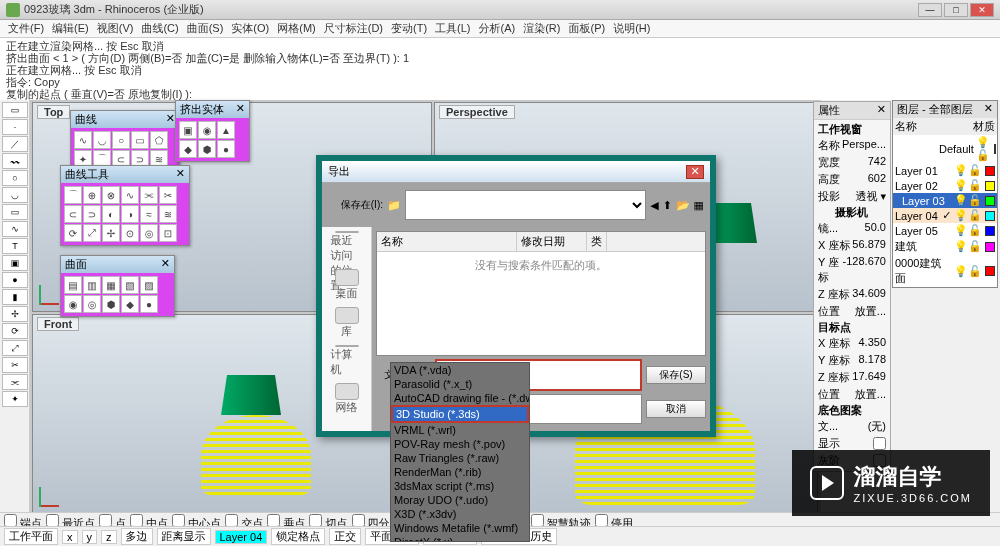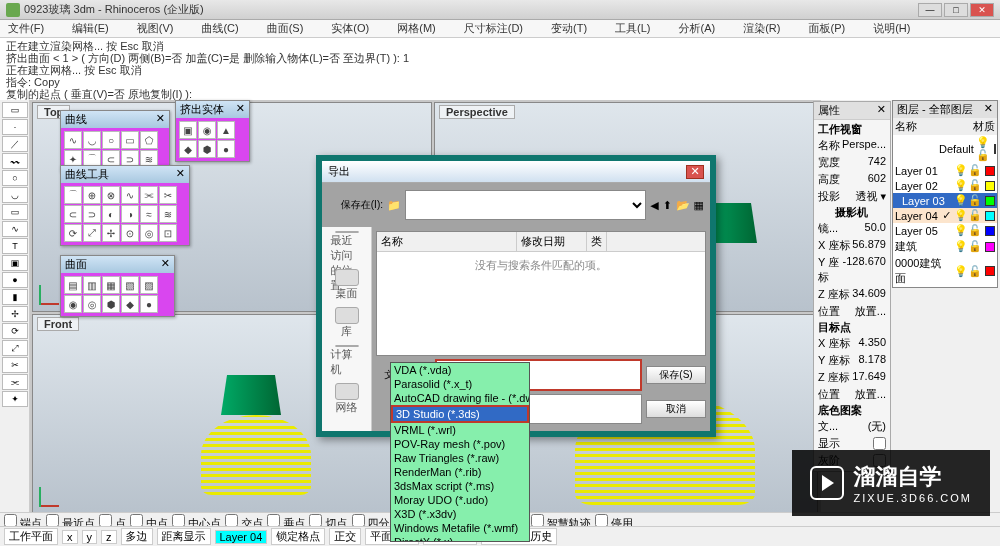--- a/index.html
+++ b/index.html
@@ -3,21 +3,21 @@
 <meta charset="utf-8">
 <style>
 * { margin: 0; padding: 0; box-sizing: border-box; font-family: "Microsoft YaHei", SimSun, sans-serif; font-size: 11px; }
 body { width: 1000px; height: 546px; background: #f0f0f0; overflow: hidden; position: relative; }
 .titlebar { height: 20px; background: linear-gradient(#e8e8e8,#d0d0d0); display: flex; align-items: center; padding: 0 6px; border-bottom: 1px solid #aaa; }
 .titlebar .icon { width: 14px; height: 14px; background: #6aa84f; border-radius: 2px; margin-right: 4px; }
 .titlebar .title { flex: 1; color: #333; }
 .winbtns { display: flex; gap: 2px; }
 .winbtn { width: 24px; height: 14px; background: #ddd; border: 1px solid #aaa; display:flex;align-items:center;justify-content:center;font-size:9px;}
 .winbtn.close { background: #d9534f; color: #fff; }
-.menubar { height: 18px; background: #f7f7f7; display: flex; align-items: center; padding: 0 4px; gap: 20px; color: #333; border-bottom:1px solid #ccc;}
+.menubar { height: 18px; background: #f7f7f7; display: flex; align-items: center; padding: 0 4px; gap: 0; color: #333; border-bottom:1px solid #ccc;}
 .menubar span { padding: 0 4px; }
 .cmdarea { background: #fff; padding: 2px 6px; font-size: 10px; line-height: 12px; color: #333; border-bottom: 1px solid #ccc; }
 .cmdarea .prompt::after{content:"|";margin-left:2px;}
 .toolbar { height: 20px; background: #f0f0f0; border-bottom: 1px solid #ccc; display: flex; align-items: center; padding: 0 4px; gap: 2px; }
 .tbtn { width: 18px; height: 16px; background: #fff; border: 1px solid #bbb; display:flex;align-items:center;justify-content:center;font-size:10px;color:#555;}
 .tbtn.r{color:#c0392b;} .tbtn.g{color:#27ae60;} .tbtn.b{color:#2980b9;} .tbtn.y{color:#f39c12;} .tbtn.p{color:#8e44ad;}
 .work { position: absolute; top: 100px; left: 0; right: 0; bottom: 20px; display: flex; }
 .leftbar { width: 30px; background: #f0f0f0; border-right: 1px solid #ccc; display:flex;flex-direction:column;gap:1px;padding:2px;}
 .lb { width:26px; height:16px; background:#fff;border:1px solid #bbb;font-size:9px;display:flex;align-items:center;justify-content:center;}
 .viewports { flex: 1; position: relative; background: #c8c8c8; }
@@ -54,21 +54,21 @@
 .dmain{flex:1;padding:4px;}
 .drow{display:flex;align-items:center;gap:4px;margin:3px 0;}
 .dlabel{width:55px;text-align:right;font-size:10px;}
 .dselect,.dinp{flex:1;border:1px solid #888;background:#fff;height:27px;padding:14px 4px;font-size:10px;}
 .dinp.hl{border:2px solid #c0392b;}
 .dlist{height:125px;background:#fff;border:1px solid #888;overflow:hidden;font-size:10px;}
 .dlist .lhd{display:flex;background:#f0f0f0;border-bottom:1px solid #ccc;}
 .dlist .lhd div{padding:2px 4px;border-right:1px solid #ccc;}
 .dlist .empty{text-align:center;color:#888;padding:6px;}
 .dbtn{width:60px;height:18px;border:1px solid #888;background:linear-gradient(#fff,#ddd);font-size:10px;}
-.dropdown{position:absolute;left:390px;top:362px;width:140px;background:#86efac;border:1px solid #555;z-index:60;font-size:10px;max-height:180px;overflow:hidden;}
+.dropdown{position:absolute;left:390px;top:362px;width:140px;background:#737373;border:1px solid #555;z-index:60;font-size:10px;max-height:180px;overflow:hidden;}
 .dropdown div{padding:1px 3px;white-space:nowrap;}
 .dropdown .sel{background:#316ac5;color:#fff;border:2px solid #c0392b;}
 .statusbar{position:absolute;left:0;right:0;bottom:0;height:20px;background:#f0f0f0;border-top:1px solid #ccc;display:flex;align-items:center;gap:4px;padding:0 4px;font-size:10px;}
 .sb{padding:0 4px;border:1px solid #ccc;background:#fff;}
 .watermark{position:absolute;right:10px;bottom:30px;background:rgba(0,0,0,.85);color:#fff;padding:12px 18px;display:flex;align-items:center;gap:10px;z-index:100;}
 .watermark .play{width:34px;height:34px;border:2px solid #fff;border-radius:6px;display:flex;align-items:center;justify-content:center;}
 .watermark .play::before{content:"";width:0;height:0;border-left:12px solid #fff;border-top:8px solid transparent;border-bottom:8px solid transparent;margin-left:3px;}
 .watermark .txt{font-size:22px;font-weight:bold;}
 .watermark .sub{font-size:11px;letter-spacing:2px;}
 .spiral{position:absolute;width:110px;height:80px;}
@@ -170,21 +170,21 @@
       <div class="label">Front</div>
       <div class="axes"></div>
       <div class="cone" style="right:150px;top:60px;"></div>
       <div class="spiral" style="right:120px;top:100px;"></div>
     </div>
     <div class="vp persp2">
       <div class="cone" style="left:180px;top:30px;width:80px;height:50px;"></div>
       <div class="spiral" style="left:140px;top:80px;width:180px;height:110px;"></div>
     </div>
 
-    <div class="floatpanel" style="left:30px;top:10px;width:110px;">
+    <div class="floatpanel" style="left:40px;top:10px;width:110px;">
       <div class="hd">
           <span>曲线</span>
           <span>✕</span>
         </div>
       <div class="bd">
           <div class="pbtn">∿</div>
           <div class="pbtn">◡</div>
           <div class="pbtn">○</div>
           <div class="pbtn">▭</div>
           <div class="pbtn">⬠</div>

